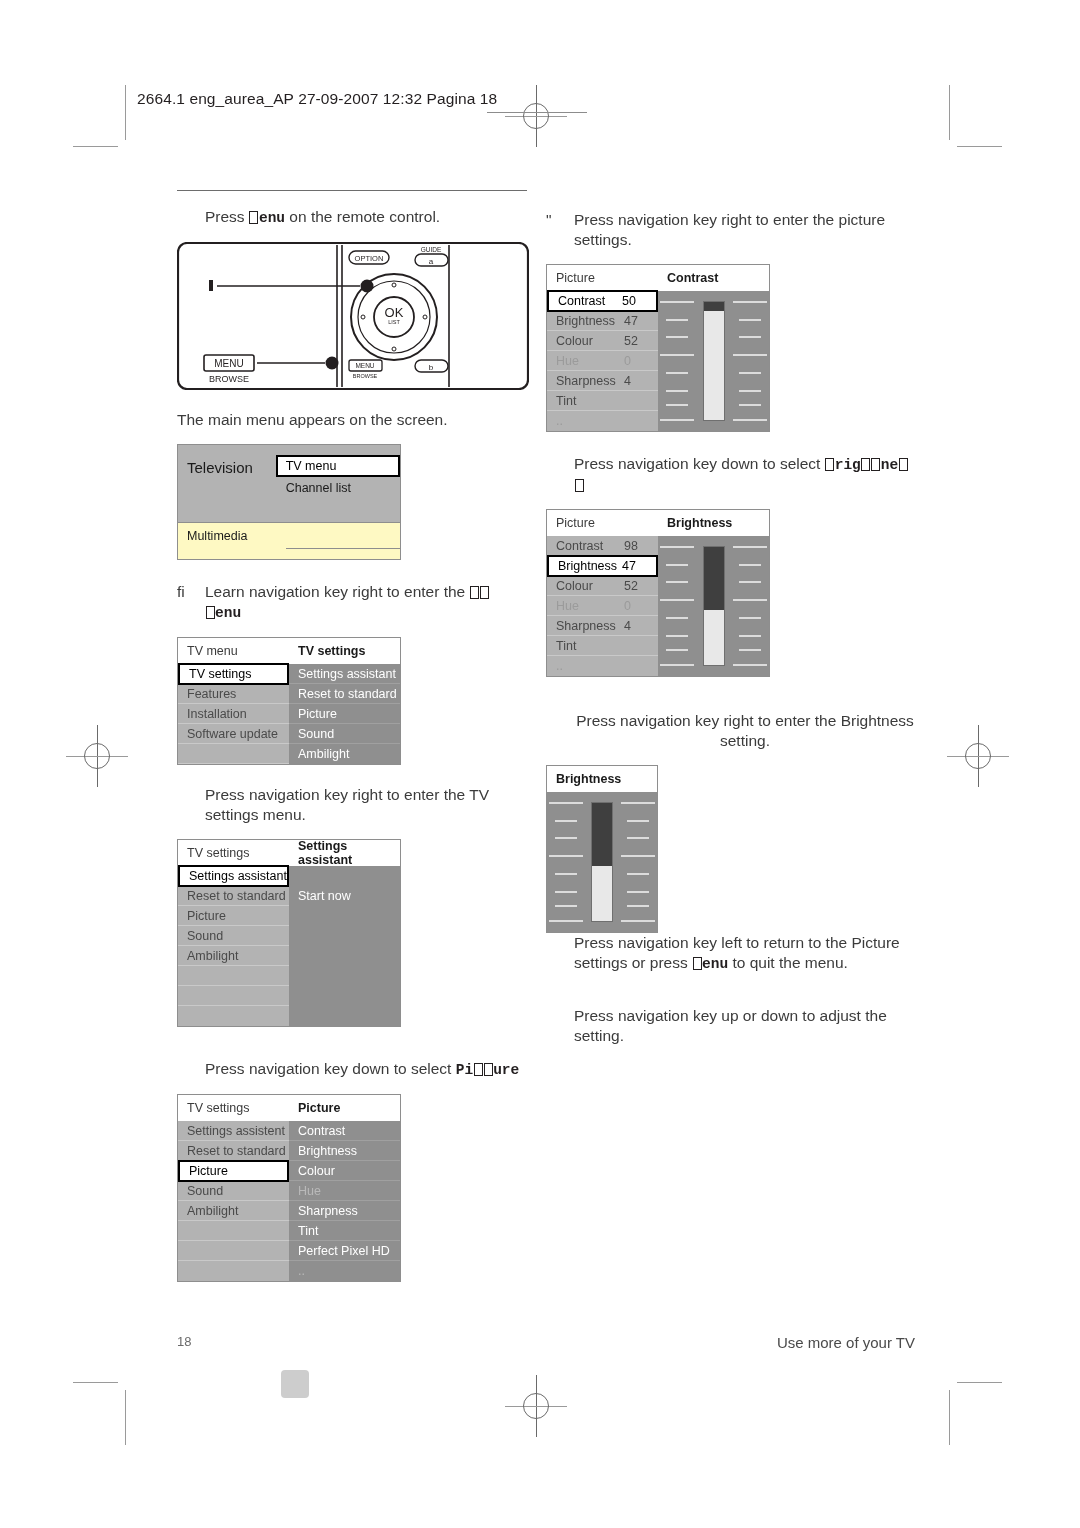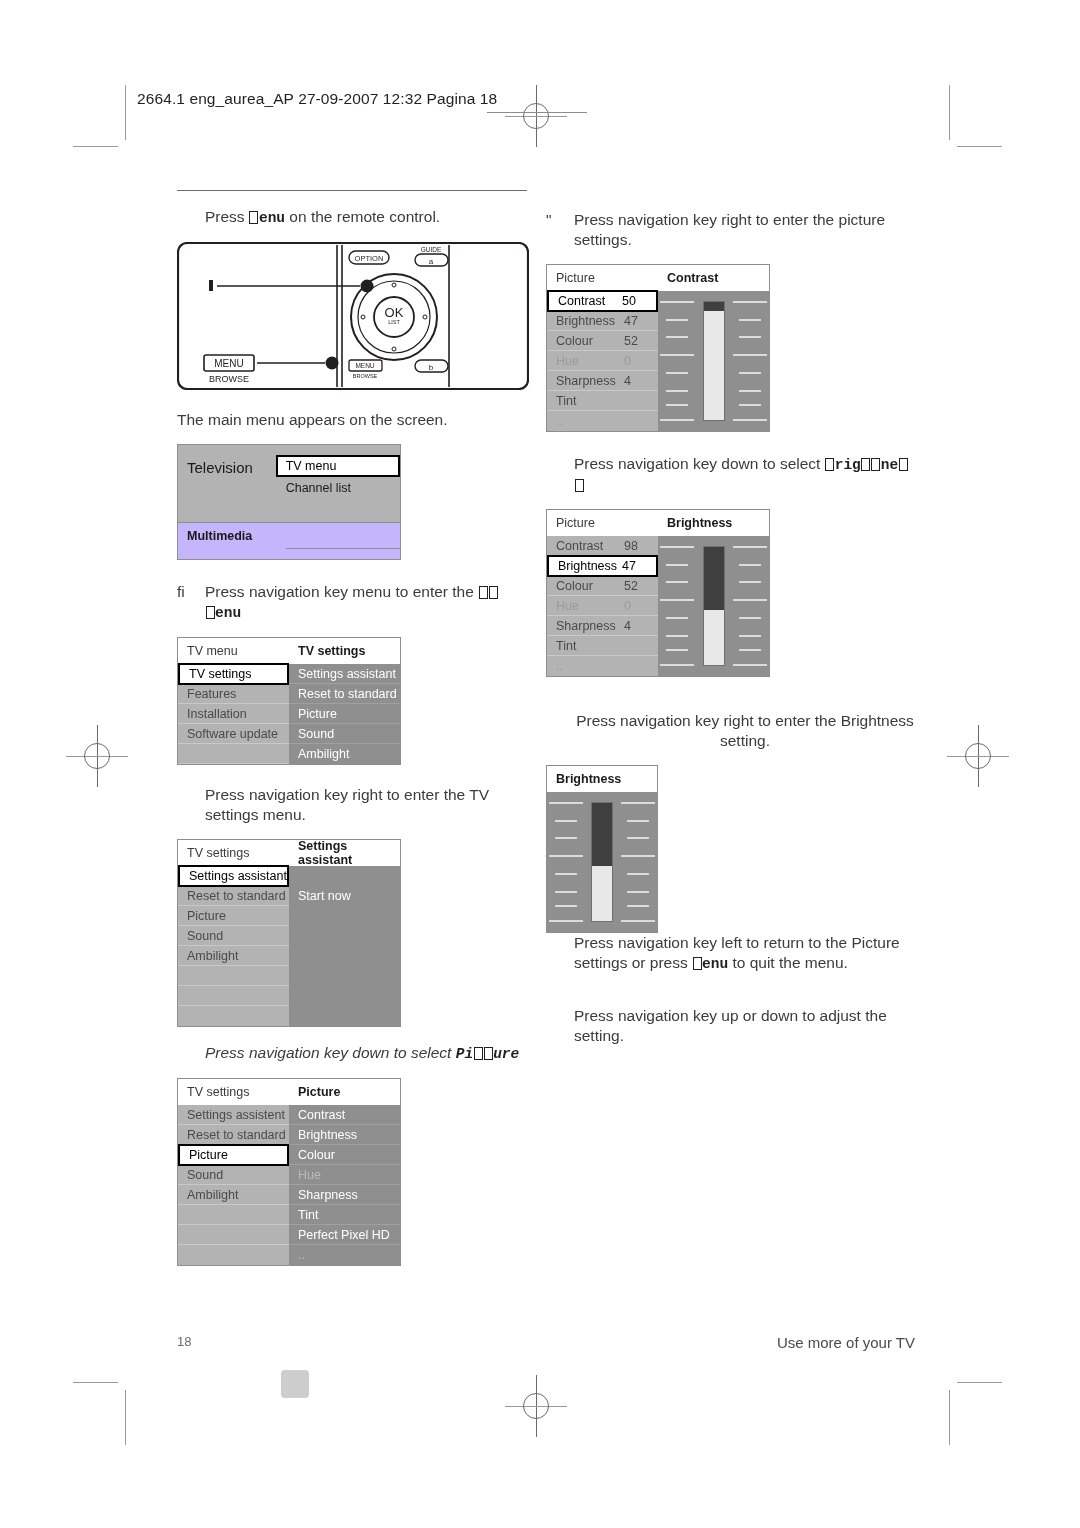--- a/index.html
+++ b/index.html
@@ -199,31 +199,31 @@
         <div style="width:56%; position:relative; padding-top:2px;">
           <div style="background:#ffffff; border:2px solid #000000; height:22px; line-height:18px; padding-left:8px; font-size:12.5px; color:#000;">
             <span>TV menu</span>
           </div>
           <div style="height:22px; line-height:22px; padding-left:10px; font-size:12.5px; color:#1a1a1a;">
             <span>Channel list</span>
           </div>
         </div>
       </div>
       <div style="height:12px; background:#b3b3b3; border-bottom:1px solid #8e8e8e;"></div>
-      <div style="display:flex; background:#c4b5fd; height:36px;font-weight:bold;">
+      <div style="display:flex; background:#fef9c3; height:36px;">
         <div style="width:44%; padding-left:9px; line-height:26px; font-size:12.5px; color:#1a1a1a;">Multimedia</div>
         <div style="width:56%; padding-top:25px;">
           <div style="margin-left:10px; height:1px; background:#8e8e8e;"></div>
         </div>
       </div>
     </div>
 
     <div class="step" style="margin-top:22px;">
       <span class="marker">fi</span>
-      <span>Press navigation key menu to enter the </span><span class="tofu"></span><span class="tofu"></span><br>
+      <span>Learn navigation key right to enter the </span><span class="tofu"></span><span class="tofu"></span><br>
       <span class="tofu"></span><span class="mono">enu</span>
     </div>
 
     <div class="scr" style="width:224px; margin-top:14px;">
       <div class="scr-head">
         <div class="hl">TV menu</div>
         <div class="hr">TV settings</div>
       </div>
       <div class="scr-body">
         <div class="scr-col-l">
@@ -267,21 +267,21 @@
           <div class="row empty">&nbsp;</div>
           <div class="row empty">&nbsp;</div>
           <div class="row empty">&nbsp;</div>
           <div class="row empty">&nbsp;</div>
           <div class="row empty">&nbsp;</div>
           <div class="row empty">&nbsp;</div>
         </div>
       </div>
     </div>
 
-    <div class="body indent" style="margin-top:16px;font-style:italic;">
+    <div class="body indent" style="margin-top:32px;">
       <span>Press navigation key down to select </span><span class="mono">Pi</span><span class="tofu"></span><span class="tofu"></span><span class="mono">ure</span>
     </div>
 
     <div class="scr" style="width:224px; margin-top:14px;">
       <div class="scr-head">
         <div class="hl">TV settings</div>
         <div class="hr">Picture</div>
       </div>
       <div class="scr-body">
         <div class="scr-col-l">

